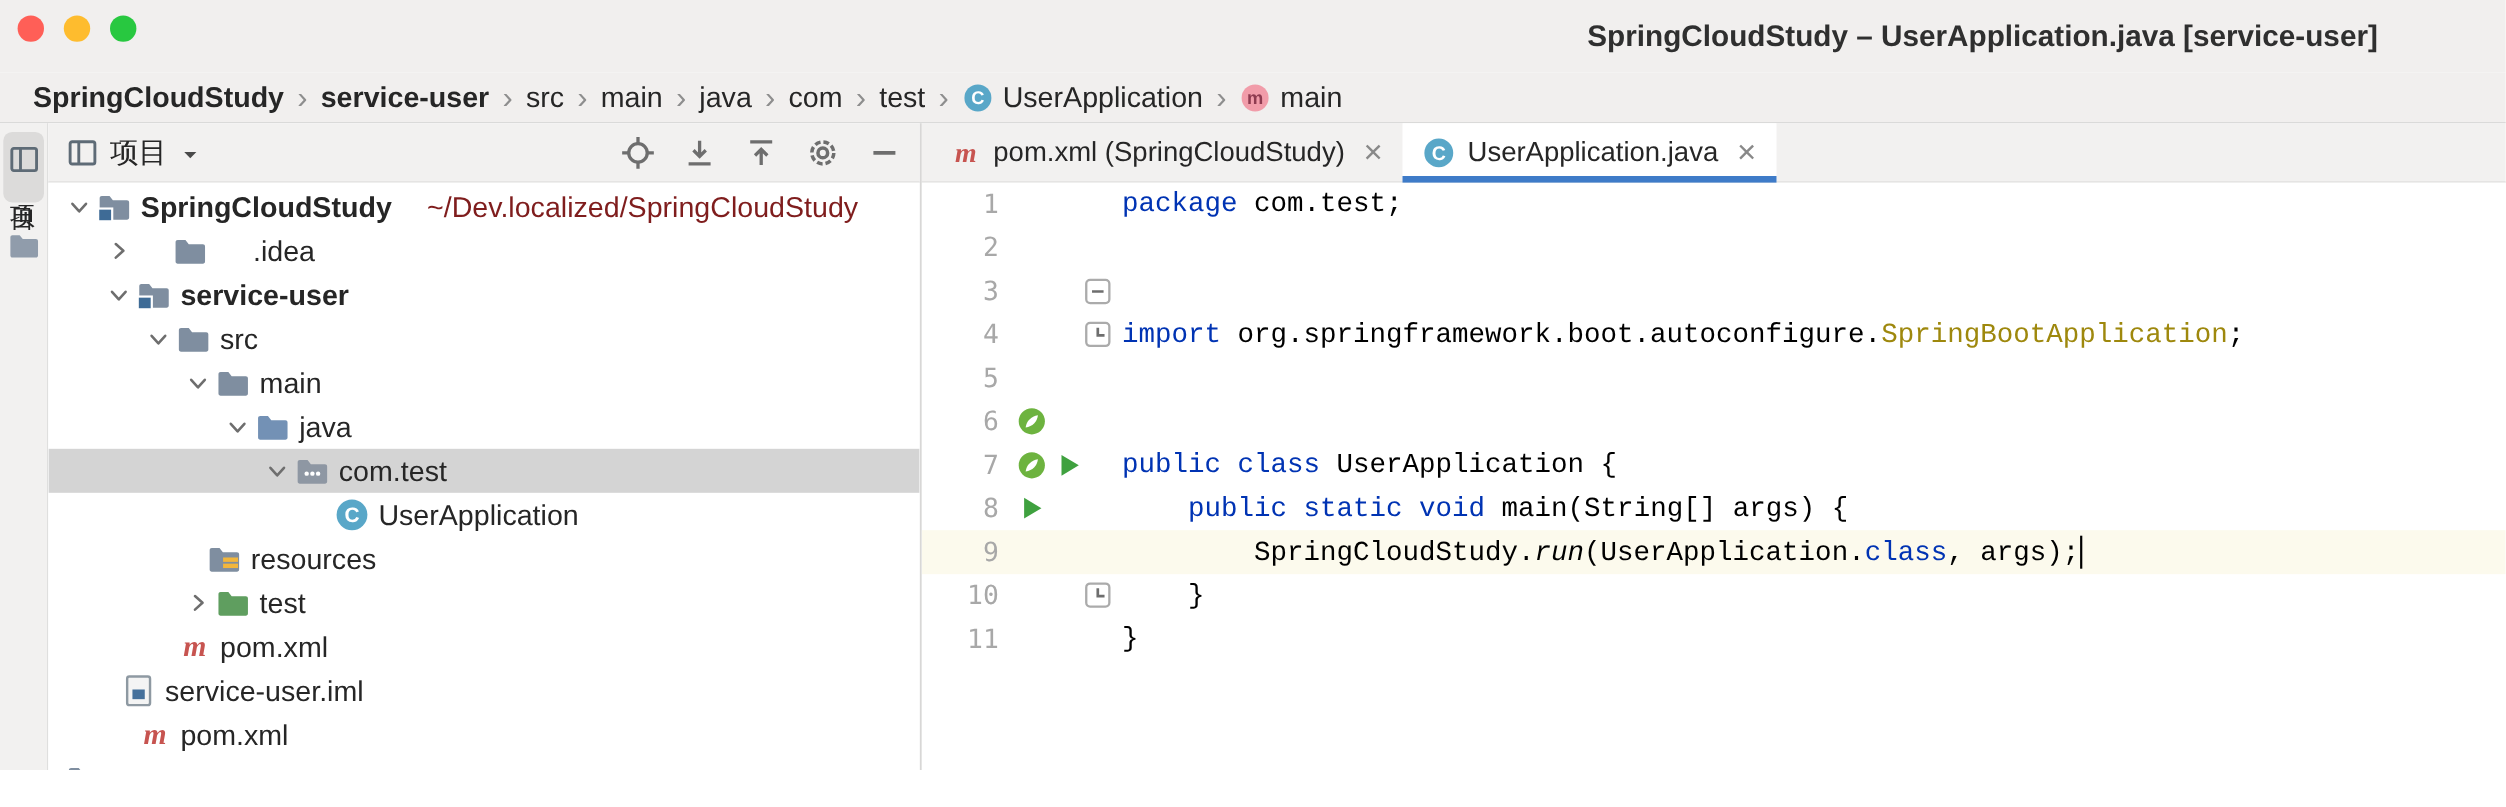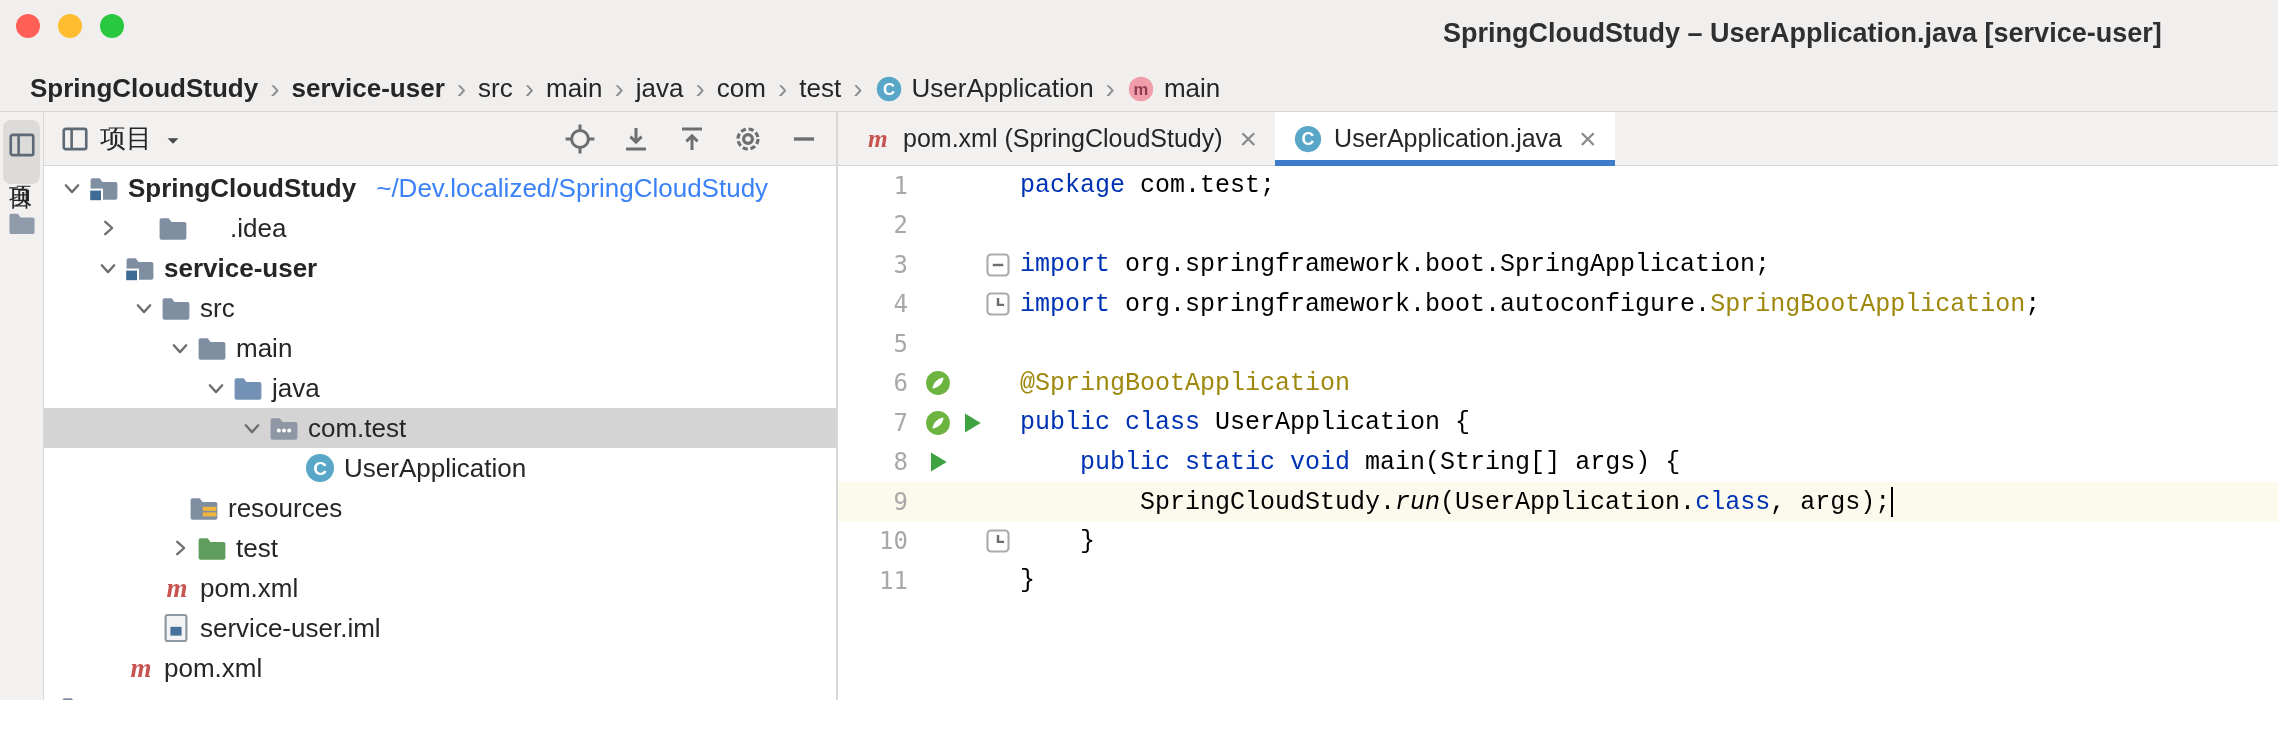--- a/index.html
+++ b/index.html
@@ -48,21 +48,21 @@
   .hicon { width:32px; height:32px; display:inline-block; }
 
   .tree { flex:1; overflow:hidden; background:#fff; padding-top:2px; }
   .tree-row { height:40px; display:flex; align-items:center; font-size:26px; color:#262626; white-space:nowrap; }
   .tree-row.selected { background:var(--sel); }
   .tree-row.bold .lbl { font-weight:bold; }
   .chev { width:28px; flex:0 0 28px; height:28px; display:flex; align-items:center; justify-content:center; }
   .chev svg { width:22px; height:22px; }
   .chev.expanded svg { transform:rotate(90deg); }
   .ticon { width:32px; height:32px; flex:0 0 32px; margin:0 8px 0 2px; }
-  .hint { color:#3b82f6; margin-left:20px; }
+  .hint { color:#7f1d1d; margin-left:32px; }
 
   
   .editor-col { flex:1; display:flex; flex-direction:column; min-width:0; }
   .tabbar { flex:0 0 54px; background:#f2f1f0; border-bottom:1px solid #d8d7d6; display:flex; align-items:stretch; padding-left:6px; }
   .tab { display:flex; align-items:center; gap:11px; padding:0 18px; font-size:25px; color:#262626; position:relative; white-space:nowrap; }
   .tab.active { background:#fff; }
   .tab.active::after { content:""; position:absolute; left:0; right:0; bottom:-1px; height:6px; background:var(--accent); }
   .tab-icon { width:30px; height:30px; display:inline-block; }
   .tab .close { color:#898989; font-size:30px; margin-left:6px; line-height:1; }
 
@@ -354,21 +354,21 @@
           </div>
           <div class="tree-row" style="padding-left: 86px;">
             <span class="chev"></span>
             <span class="ticon">
               <svg viewBox="0 0 16 16">
                 <text x="8.5" y="12.4" text-anchor="middle" font-size="13.5" font-style="italic" font-weight="bold" font-family="Liberation Serif, serif" fill="#C75450">m</text>
               </svg>
             </span>
             <span class="lbl">pom.xml</span>
           </div>
-          <div class="tree-row" style="padding-left: 86px;">
+          <div class="tree-row" style="padding-left: 36px;">
             <span class="chev"></span>
             <span class="ticon">
               <svg viewBox="0 0 16 16">
                 <rect x="2.8" y="1.5" width="10.4" height="13" rx="1" fill="#F4F4F4" stroke="#8E99A2" stroke-width="1.1"></rect>
                 <rect x="5.2" y="7.4" width="5.6" height="4.4" fill="#46719C"></rect>
               </svg>
             </span>
             <span class="lbl">service-user.iml</span>
           </div>
           <div class="tree-row" style="padding-left: 50px;">
@@ -427,21 +427,20 @@
           <div class="code-line">
             <span class="ln-num">3</span>
             <span class="ln-icons">
               <span class="gicon fold-right">
                 <svg viewBox="0 0 16 16">
                   <rect x="2" y="2" width="12" height="12" rx="2" fill="#fff" stroke="#ABABAB" stroke-width="1.2"></rect>
                   <path d="M5 8h6" stroke="#6E6E6E" stroke-width="1.4"></path>
                 </svg>
               </span>
             </span>
-            <span class="ln-code"><span class="tok-kw">import</span><span> org.springframework.boot.SpringApplication;</span></span>
           </div>
           <div class="code-line">
             <span class="ln-num">4</span>
             <span class="ln-icons">
               <span class="gicon fold-right">
                 <svg viewBox="0 0 16 16">
                   <rect x="2" y="2" width="12" height="12" rx="2" fill="#fff" stroke="#ABABAB" stroke-width="1.2"></rect>
                   <path d="M8 4.5v4h3.5" fill="none" stroke="#6E6E6E" stroke-width="1.4"></path>
                 </svg>
               </span>
@@ -456,21 +455,20 @@
           <div class="code-line">
             <span class="ln-num">6</span>
             <span class="ln-icons">
               <span class="gicon">
                 <svg viewBox="0 0 16 16">
                   <circle cx="8" cy="8" r="6.8" fill="#6DB33F"></circle>
                   <path d="M4.8 11.2c.4-3.4 2.8-5.8 6.4-6.4-.4 3.4-2.8 5.8-6.4 6.4z" fill="#fff"></path>
                 </svg>
               </span>
             </span>
-            <span class="ln-code"><span class="tok-ann">@SpringBootApplication</span></span>
           </div>
           <div class="code-line">
             <span class="ln-num">7</span>
             <span class="ln-icons">
               <span class="gicon">
                 <svg viewBox="0 0 16 16">
                   <circle cx="8" cy="8" r="6.8" fill="#6DB33F"></circle>
                   <path d="M4.8 11.2c.4-3.4 2.8-5.8 6.4-6.4-.4 3.4-2.8 5.8-6.4 6.4z" fill="#fff"></path>
                 </svg>
               </span>

